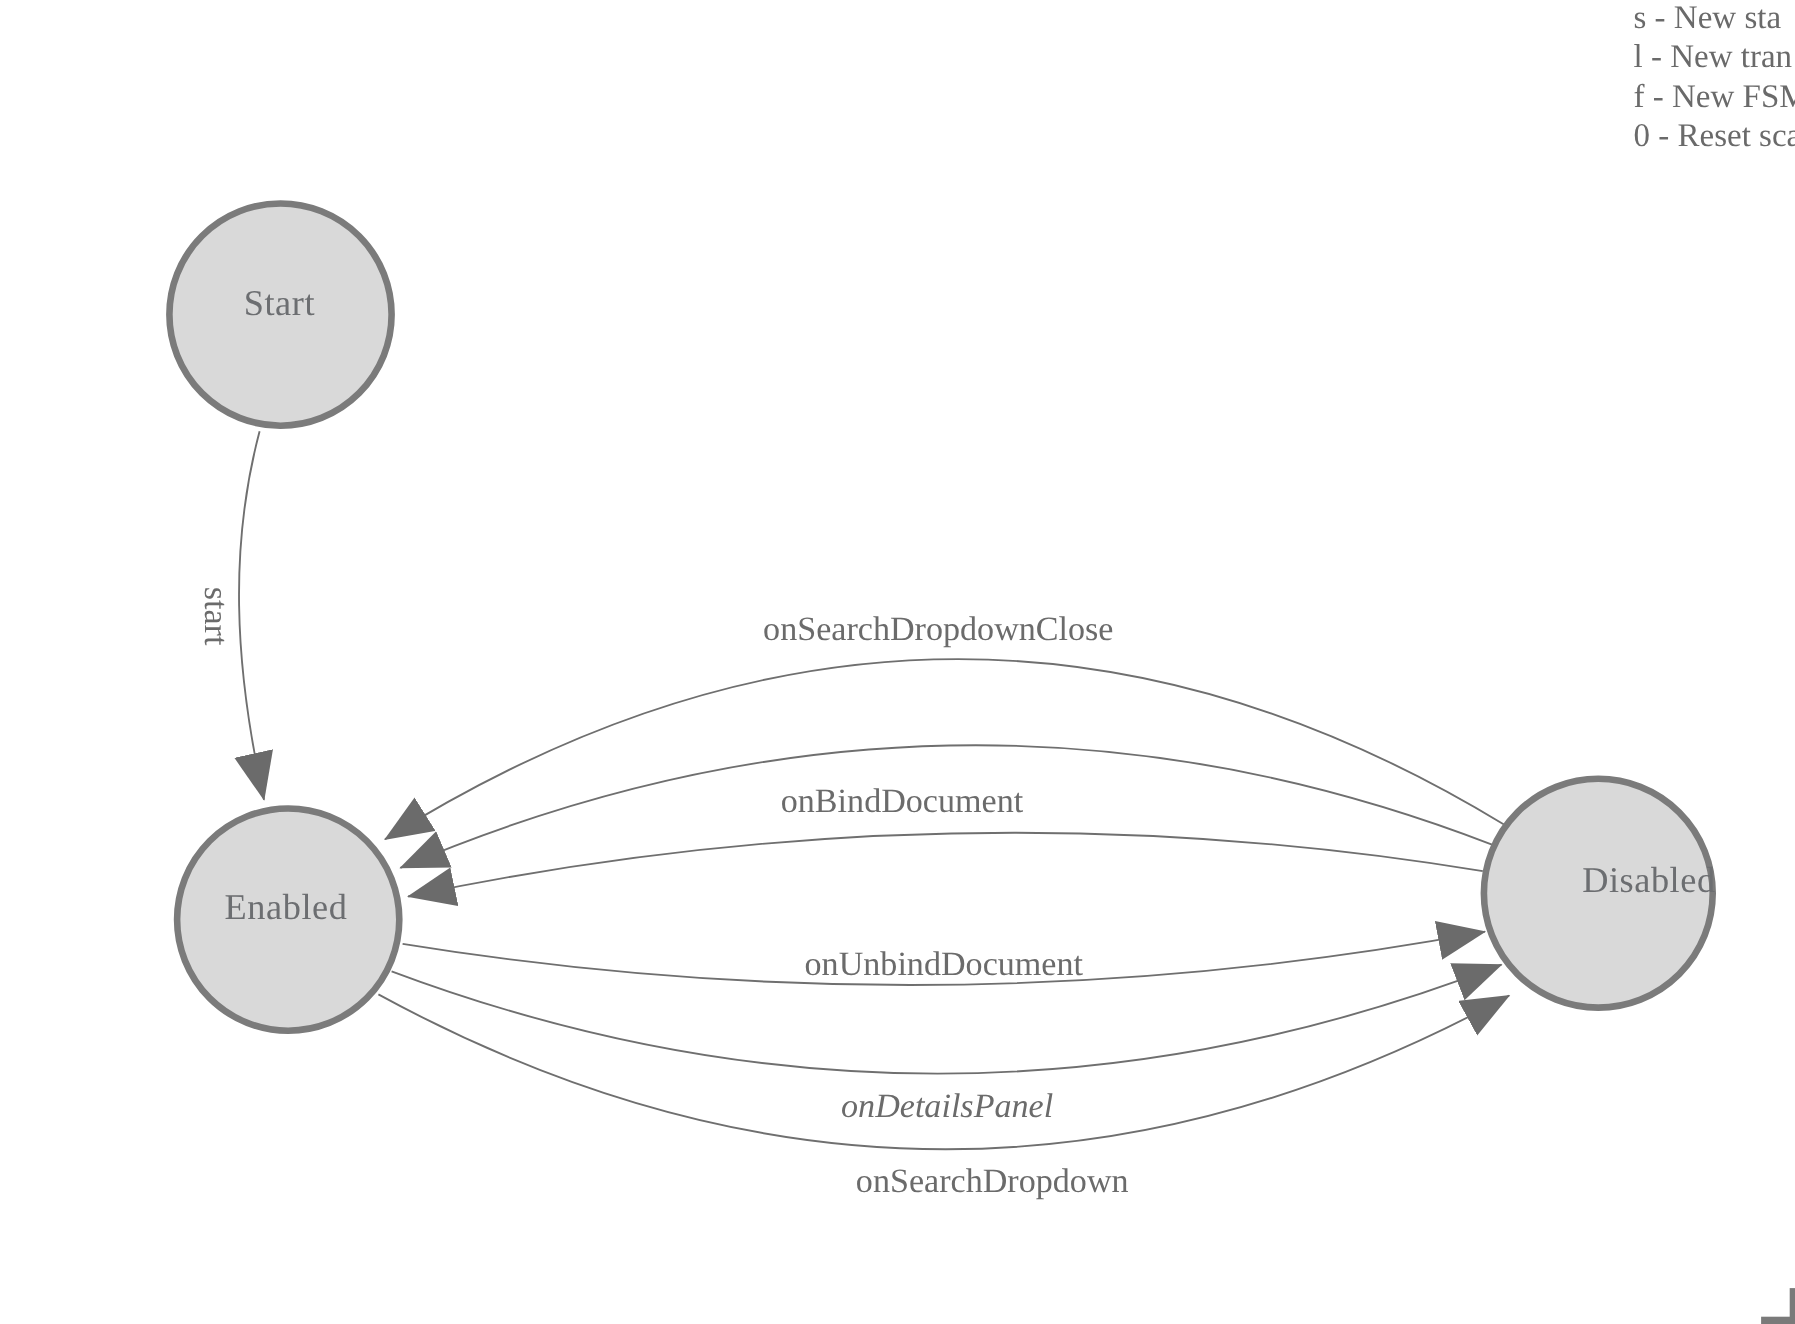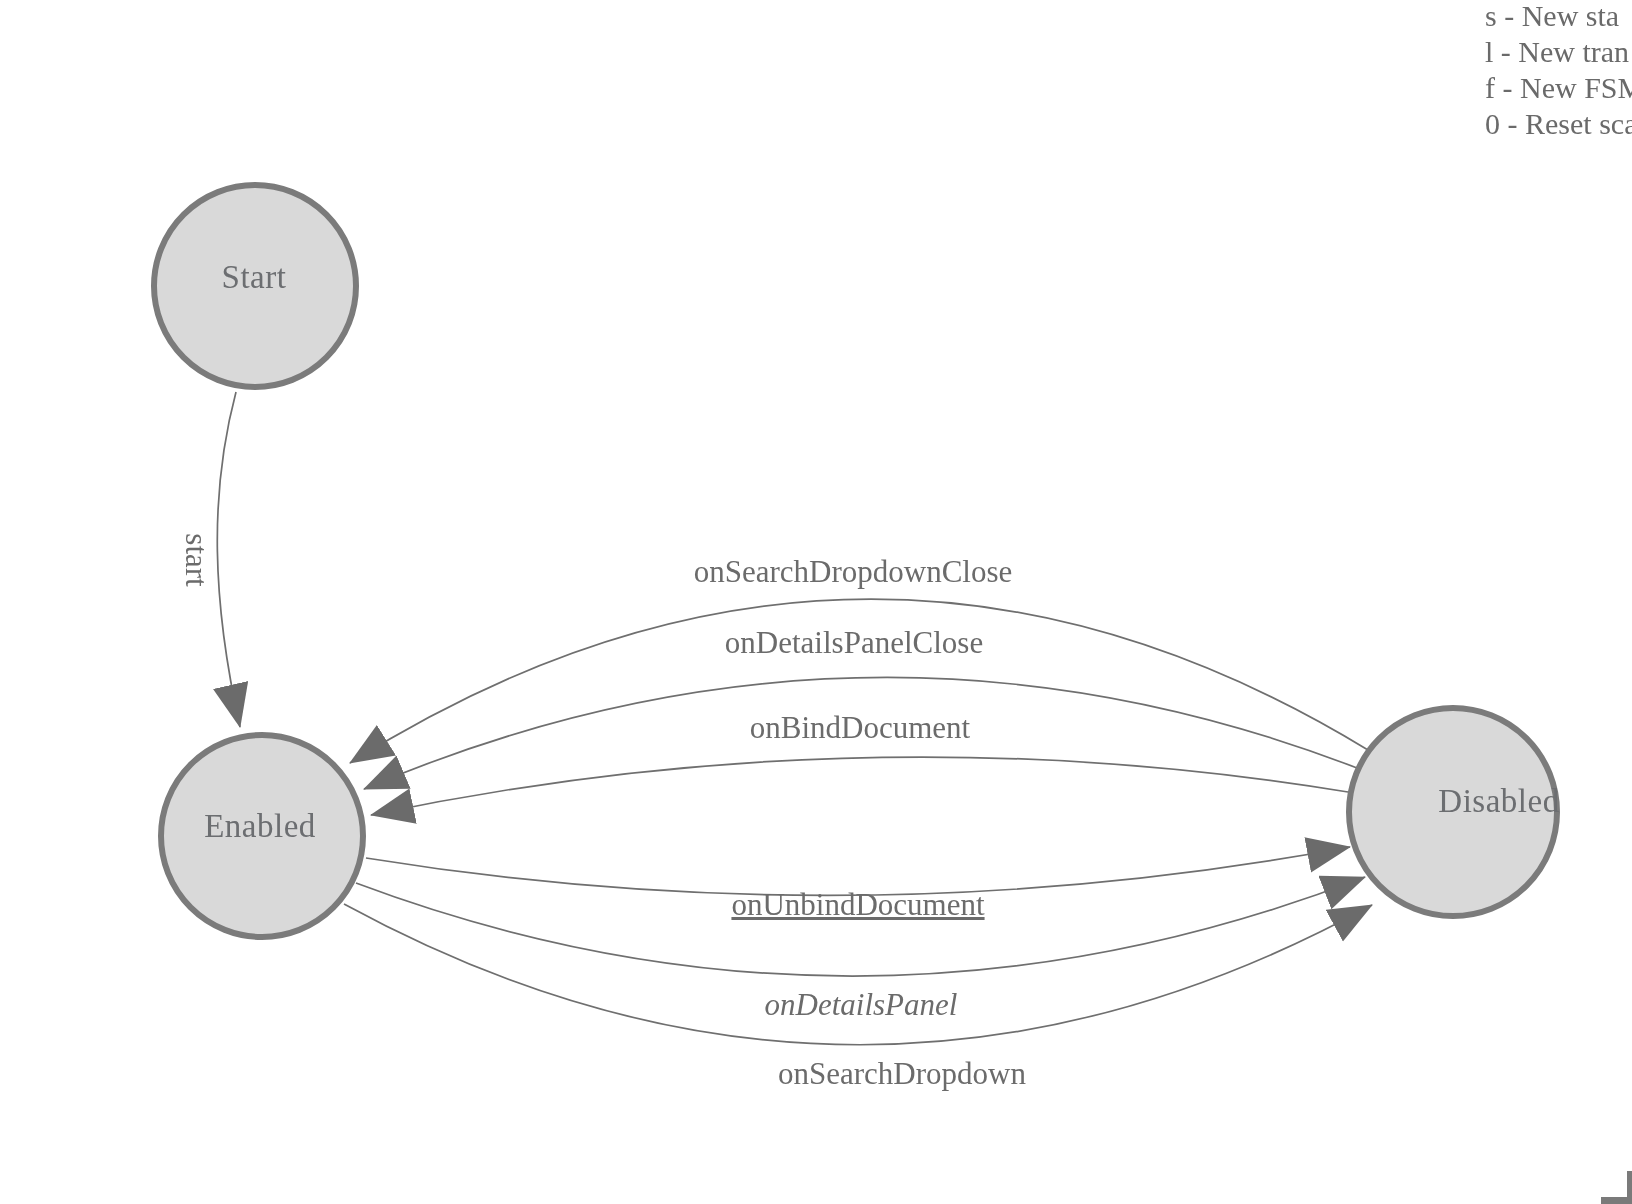--- a/index.html
+++ b/index.html
@@ -105,23 +105,22 @@
     <rect class="corner-mark" x="1627" y="1171" width="5" height="33"></rect>
     <rect class="corner-mark" x="1601" y="1197" width="31" height="7"></rect>
   </svg>
 
   <div class="node-label" style="left:254px; top:277px;">Start</div>
   <div class="node-label" style="left:260px; top:826px;">Enabled</div>
   <div class="node-label" style="left:1455px; top:801px;margin-left:44px;">Disabled</div>
 
   <div class="edge-label vertical" style="left:196px; top:560px;">start</div>
   <div class="edge-label" style="left:853px; top:572px;">onSearchDropdownClose</div>
-  <div class="edge-label" style="left:854px; top:643px;">onDetailsPanelClose</div>
-  <div class="edge-label" style="left:860px; top:728px;">onBindDocument</div>
-  <div class="edge-label" style="left:858px; top:905px;text-decoration:underline;">onUnbindDocument</div>
+  <div class="edge-label" style="left:820px; top:728px;">onBindDocument</div>
+  <div class="edge-label" style="left:858px; top:876px;">onUnbindDocument</div>
   <div class="edge-label" style="left:861px; top:1005px;font-style:italic;">onDetailsPanel</div>
   <div class="edge-label" style="left:902px; top:1074px;">onSearchDropdown</div>
 
   <div class="legend">
     <div>s - New sta</div>
     <div>l - New tran</div>
     <div>f - New FSM</div>
     <div>0 - Reset sca</div>
   </div>
 

